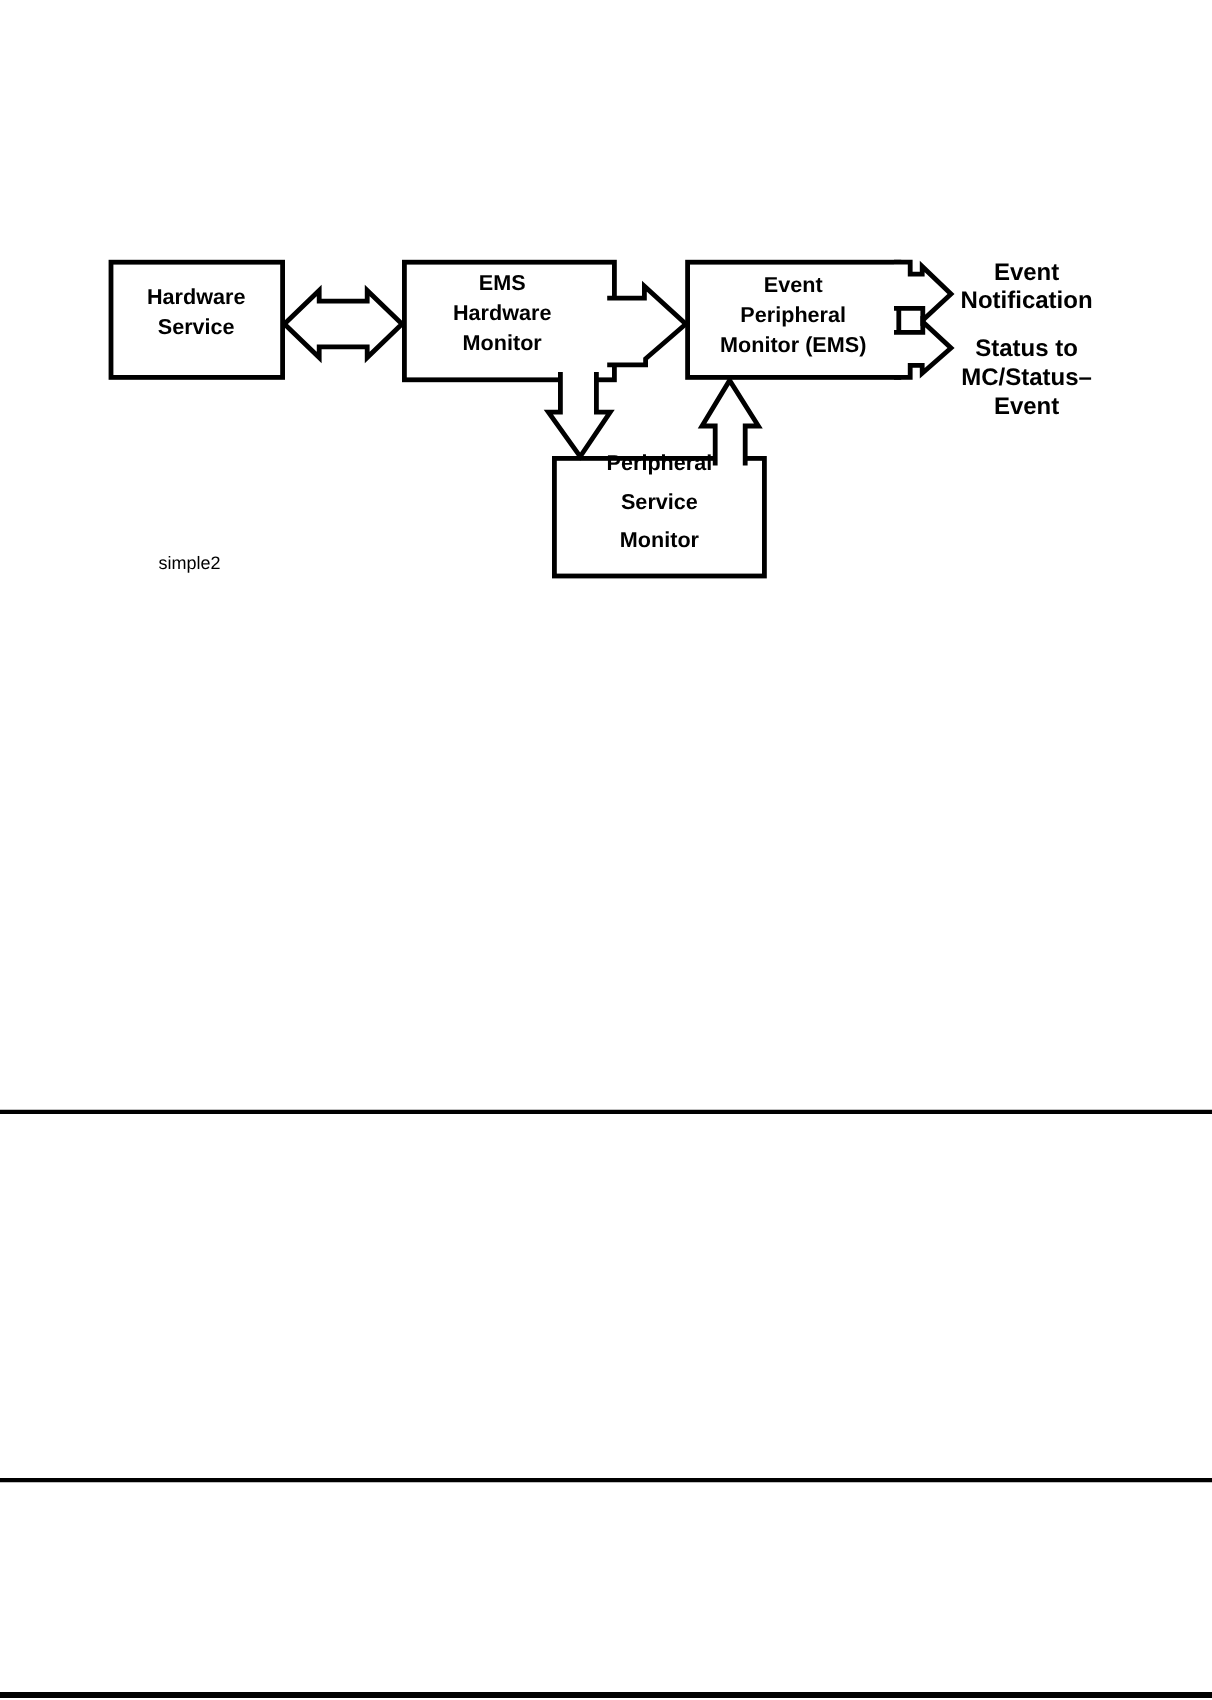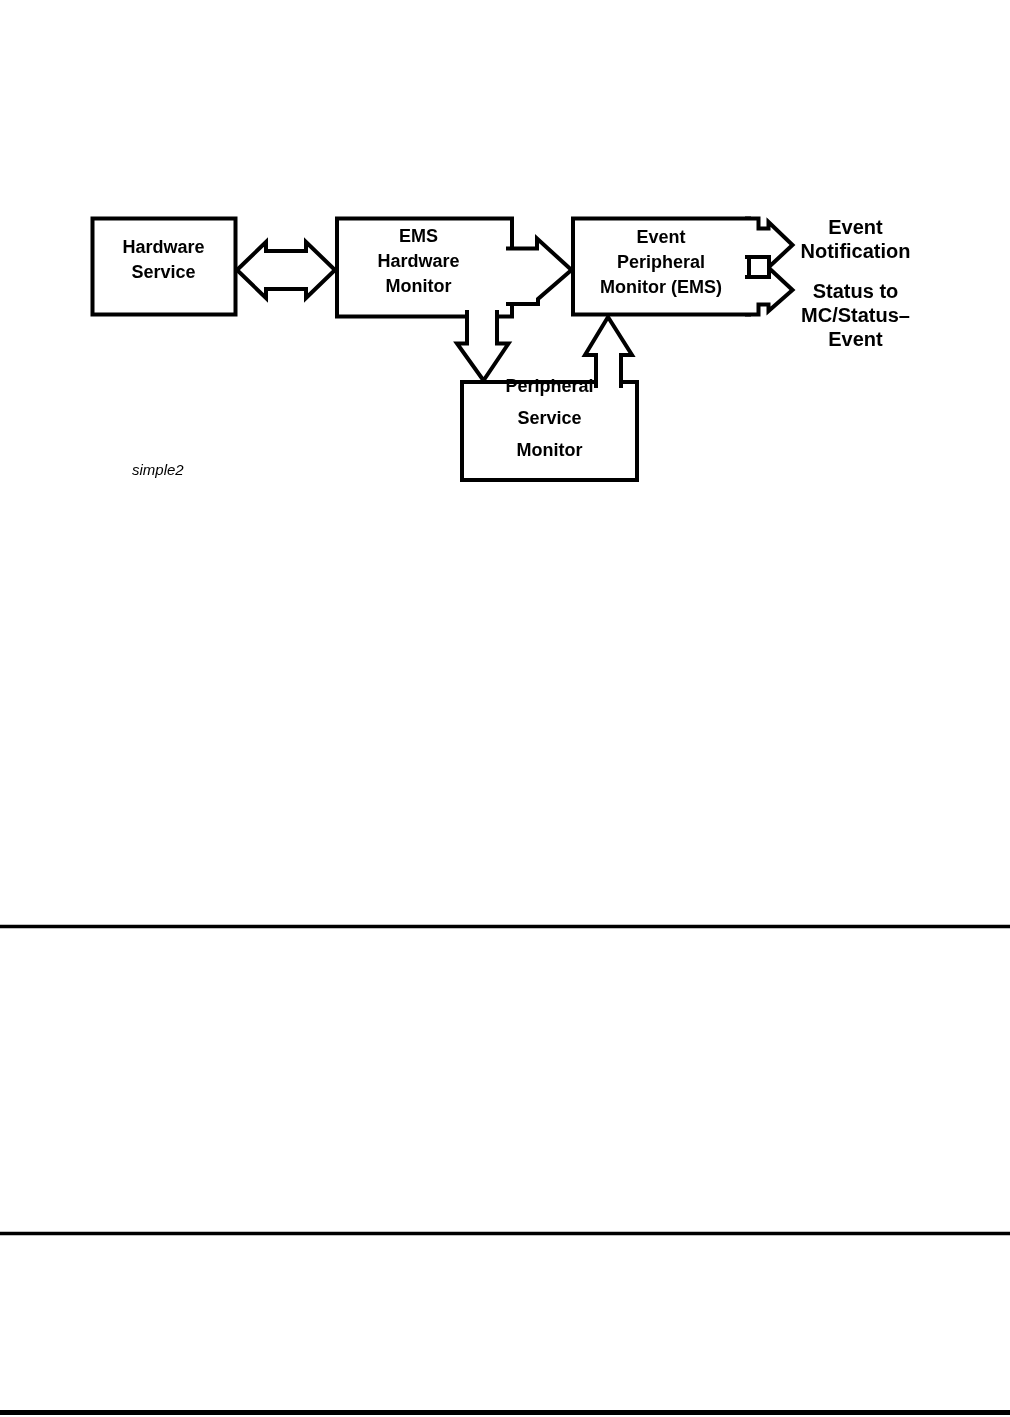--- a/index.html
+++ b/index.html
@@ -24,21 +24,21 @@
   .out-label{
     position:absolute;
     display:flex;flex-direction:column;
     align-items:center;justify-content:center;
     text-align:center;
     font-weight:bold;font-size:20px;line-height:24px;
     box-sizing:border-box;
   }
   .caption{
     position:absolute;
-    font-size:15px;font-weight:normal;line-height:18px;font-style:italic;
+    font-size:15px;font-weight:normal;line-height:18px;
   }
   .lbl-hardware-resource{left:92px;top:218px;width:143px;height:97px;padding-bottom:14px;}
   .lbl-ems-hw-monitor{left:331px;top:218px;width:175px;height:111px;padding-bottom:24px;}
   .lbl-ems-service{left:573px;top:218px;width:176px;height:96px;padding-bottom:8px;}
   .lbl-peripheral{left:462px;top:372px;width:175px;height:98px;padding-bottom:6px;line-height:28px;justify-content:space-between;}
   .lbl-event-notification{left:785px;top:216px;width:141px;height:46px;}
   .lbl-status-mcsg{left:785px;top:279px;width:141px;height:72px;}
   .lbl-caption{left:132px;top:461px;}
 </style>
 </head>

